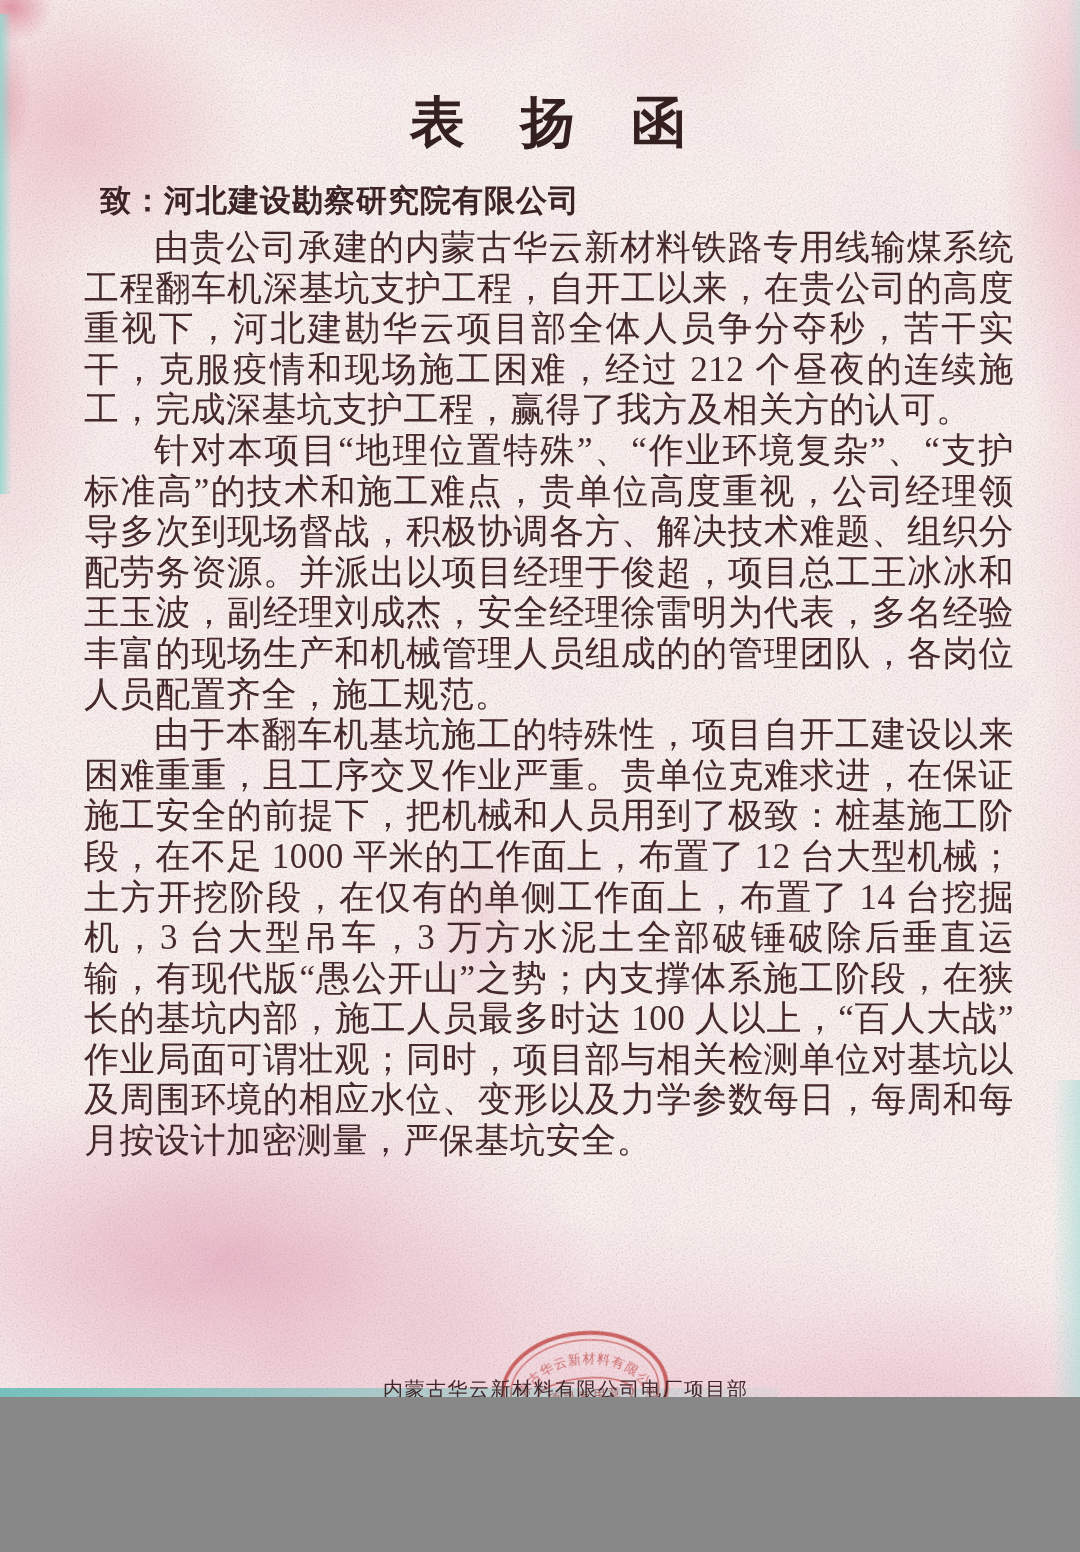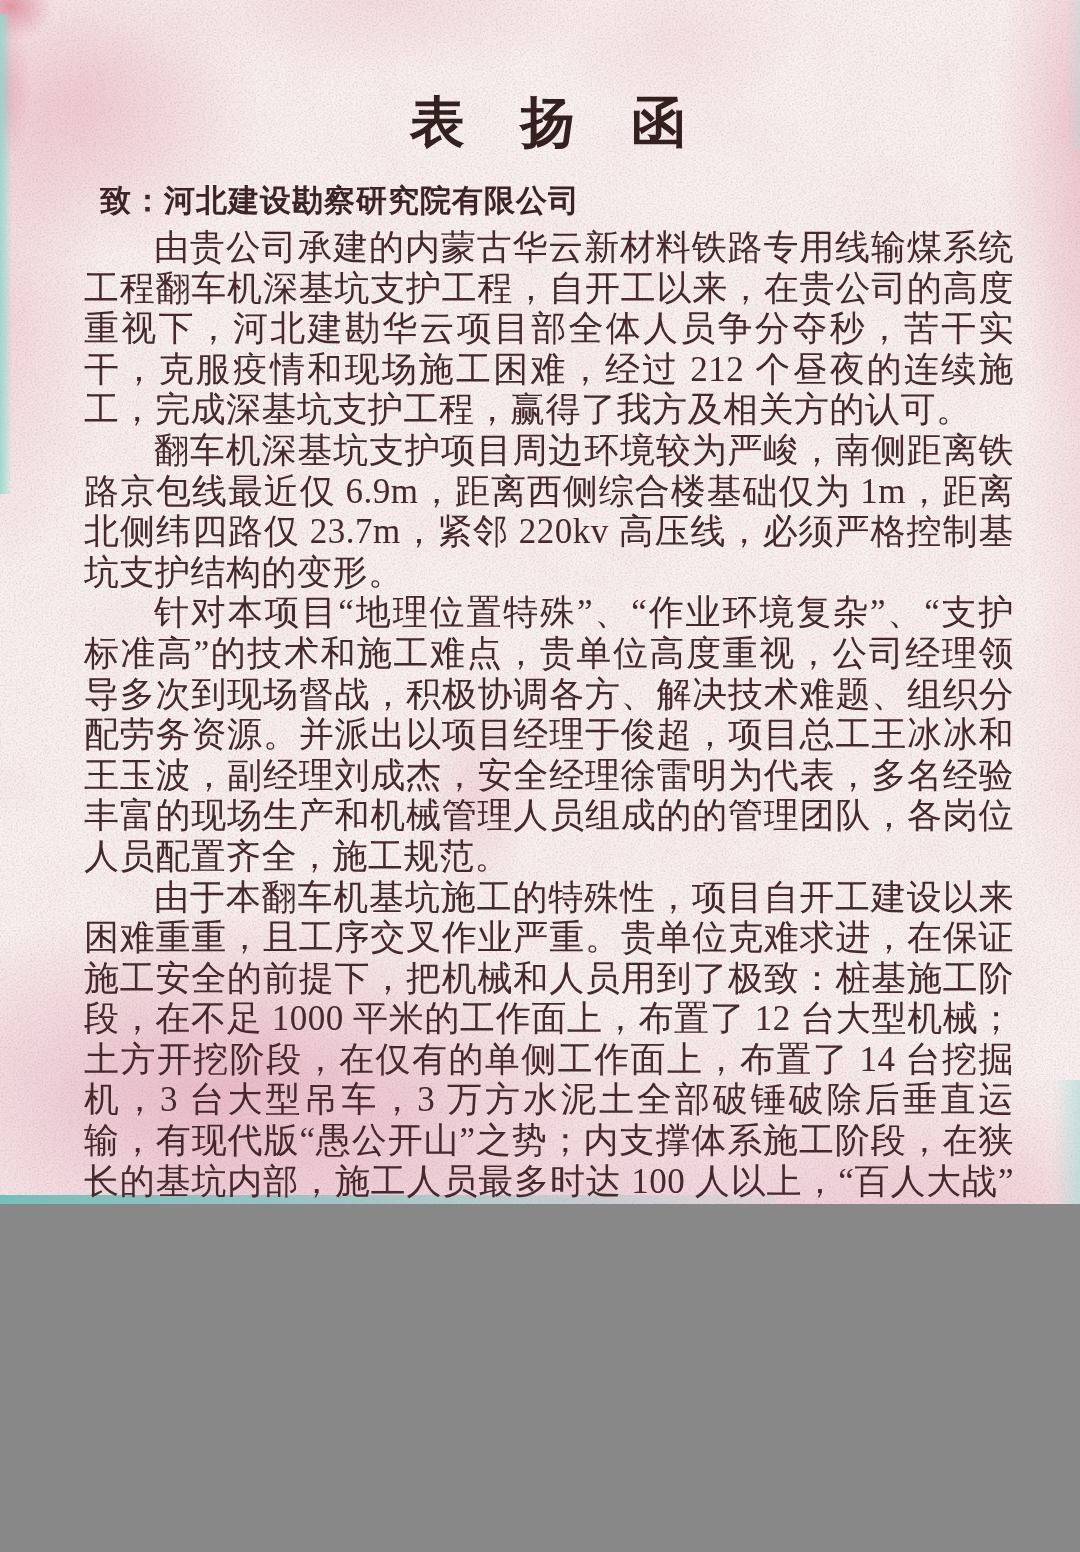--- a/index.html
+++ b/index.html
@@ -1,18 +1,18 @@
 <!DOCTYPE html>
 <html lang="zh"><head>
 <meta charset="utf-8">
 <style>
   html,body{margin:0;padding:0;background:#888;}
   .page{
     position:relative;
-    width:1080px;height:1204px;
+    width:1080px;height:1397px;
     margin:0 auto;
     overflow:hidden;
     font-family:"Liberation Serif","DejaVu Serif",serif;
     background-color:#f8f1ee;
     background-image:
       
       radial-gradient(ellipse 60px 50px at 1% 0.5%, rgba(205,70,100,0.55), transparent 70%),
       radial-gradient(ellipse 46px 110px at 0% 7%, rgba(214,118,140,0.45), transparent 70%),
       
       radial-gradient(ellipse 260px 210px at 7% 9%, rgba(226,152,168,0.50), transparent 72%),
@@ -107,21 +107,20 @@
   <div class="tint tint-left"></div>
   <div class="tint tint-bottom"></div>
   <div class="tint tint-right"></div>
   <div class="tint tint-top-right"></div>
 
   <div class="content">
     <h1 class="title">表 扬 函</h1>
     <div class="salutation">致：河北建设勘察研究院有限公司</div>
     <div class="body-text">
       <p>由贵公司承建的内蒙古华云新材料铁路专用线输煤系统工程翻车机深基坑支护工程，自开工以来，在贵公司的高度重视下，河北建勘华云项目部全体人员争分夺秒，苦干实干，克服疫情和现场施工困难，经过 212 个昼夜的连续施工，完成深基坑支护工程，赢得了我方及相关方的认可。</p>
-      <p>翻车机深基坑支护项目周边环境较为严峻，南侧距离铁路京包线最近仅 6.9m，距离西侧综合楼基础仅为 1m，距离北侧纬四路仅 23.7m，紧邻 220kv 高压线，必须严格控制基坑支护结构的变形。</p>
       <p>针对本项目“地理位置特殊”、“作业环境复杂”、“支护标准高”的技术和施工难点，贵单位高度重视，公司经理领导多次到现场督战，积极协调各方、解决技术难题、组织分配劳务资源。并派出以项目经理于俊超，项目总工王冰冰和王玉波，副经理刘成杰，安全经理徐雷明为代表，多名经验丰富的现场生产和机械管理人员组成的的管理团队，各岗位人员配置齐全，施工规范。</p>
       <p>由于本翻车机基坑施工的特殊性，项目自开工建设以来困难重重，且工序交叉作业严重。贵单位克难求进，在保证施工安全的前提下，把机械和人员用到了极致：桩基施工阶段，在不足 1000 平米的工作面上，布置了 12 台大型机械；土方开挖阶段，在仅有的单侧工作面上，布置了 14 台挖掘机，3 台大型吊车，3 万方水泥土全部破锤破除后垂直运输，有现代版“愚公开山”之势；内支撑体系施工阶段，在狭长的基坑内部，施工人员最多时达 100 人以上，“百人大战”作业局面可谓壮观；同时，项目部与相关检测单位对基坑以及周围环境的相应水位、变形以及力学参数每日，每周和每月按设计加密测量，严保基坑安全。</p>
     </div>
   </div>
 
   <svg class="seal" viewBox="0 0 178 130" aria-hidden="true">
     <defs>
       <path id="sealArcTop" d="M 26 78 A 62 42 0 1 1 150 78" fill="none"></path>
     </defs>
     <ellipse cx="88" cy="63" rx="82" ry="57" fill="none" stroke="#c53a36" stroke-width="4" opacity="0.8"></ellipse>

